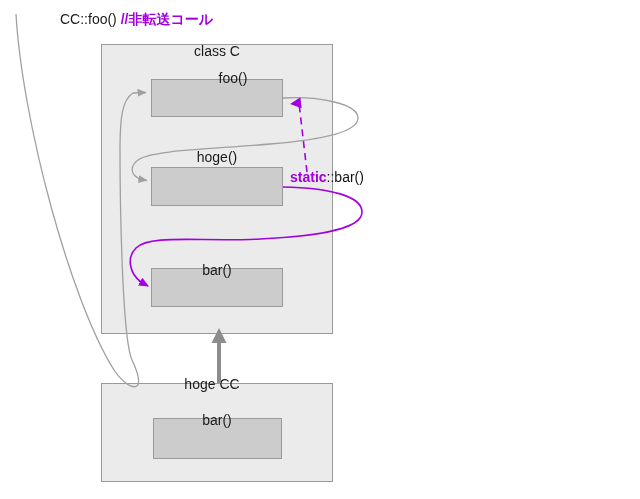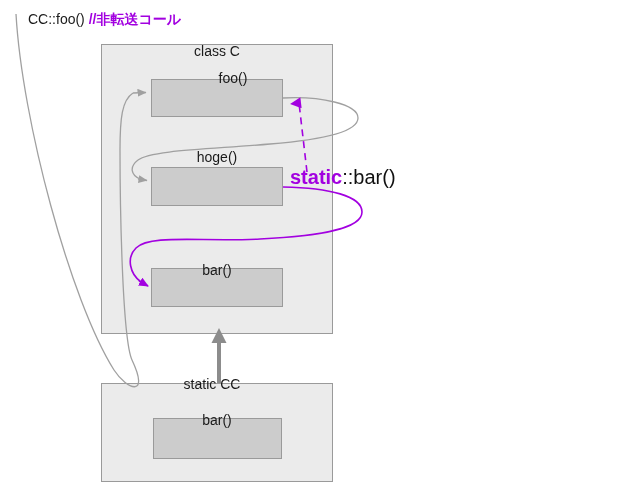--- a/index.html
+++ b/index.html
@@ -51,20 +51,21 @@
     text-align: center;
     transform: translateX(-50%);
   }
   .purple-b { color: #a200e0; font-weight: bold; }
   .black-b { color: #111111; }
   .note {
     position: absolute;
     white-space: nowrap;
     font-size: 14px;
     line-height: 16px;
+    margin-left: 32px;
   }
   .note .c1 { color: #1a1a1a; }
   .note .c2 { color: #a200e0; font-weight: bold; }
   .note-p .c1 { color: #a200e0; }
   .note-p .c2 { color: #a200e0; font-weight: bold; }
 </style>
 </head>
 <body>
 
 <div id="diagram-root">
@@ -75,21 +76,21 @@
   <div class="mth-box" id="box-c-foo" style="left:151px; top:79px; width:132px; height:38px;"></div>
   <div class="lbl lbl-center" id="title-c-foo" style="left:217px; top:71px;padding-left:32px;">foo()</div>
 
   <div class="mth-box" id="box-c-hoge" style="left:151px; top:167px; width:132px; height:39px;"></div>
   <div class="lbl lbl-center" id="title-c-hoge" style="left:217px; top:150px;">hoge()</div>
 
   <div class="mth-box" id="box-c-bar" style="left:151px; top:268px; width:132px; height:39px;"></div>
   <div class="lbl lbl-center" id="title-c-bar" style="left:217px; top:263px;">bar()</div>
 
   <div class="cls-box" id="box-class-cc" style="left:101px; top:383px; width:232px; height:99px;"></div>
-  <div class="lbl lbl-center" id="title-class-cc" style="left:212px; top:377px;">static CC</div>
+  <div class="lbl lbl-center" id="title-class-cc" style="left:212px; top:377px;">hoge CC</div>
 
   <div class="mth-box" id="box-cc-bar" style="left:153px; top:418px; width:129px; height:41px;"></div>
   <div class="lbl lbl-center" id="title-cc-bar" style="left:217px; top:413px;">bar()</div>
 
   <svg class="layer" viewBox="0 0 640 499">
     <defs>
       <marker id="ah-gray" markerWidth="11" markerHeight="11" refX="8.5" refY="4" orient="auto" markerUnits="userSpaceOnUse">
         <path d="M0,0 L9,4 L0,8 z" fill="#a0a0a0"></path>
       </marker>
       <marker id="ah-purple" markerWidth="12" markerHeight="12" refX="9" refY="4.5" orient="auto" markerUnits="userSpaceOnUse">
@@ -126,17 +127,17 @@
       <path d="M219,383 L219,341" fill="none" stroke="#8c8c8c" stroke-width="4"></path>
       <path d="M219,328 L226.5,343 L211.5,343 z" fill="#8c8c8c"></path>
     </g>
   </svg>
 
   <div class="note" id="note-cc-foo" style="left:28px; top:11px;">
     <span class="c1">CC::foo()</span><span class="c1">&nbsp;</span><span class="c2">//非転送コール</span>
   </div>
 
 
-  <div class="lbl" id="label-static-bar" style="left:290px; top:170px; font-size:20px;">
+  <div class="lbl" id="label-static-bar" style="left:290px; top:170px; font-size:14px;">
     <span class="purple-b">static</span><span class="black-b">::bar()</span>
   </div>
 
 </div>
 
 </body></html>

